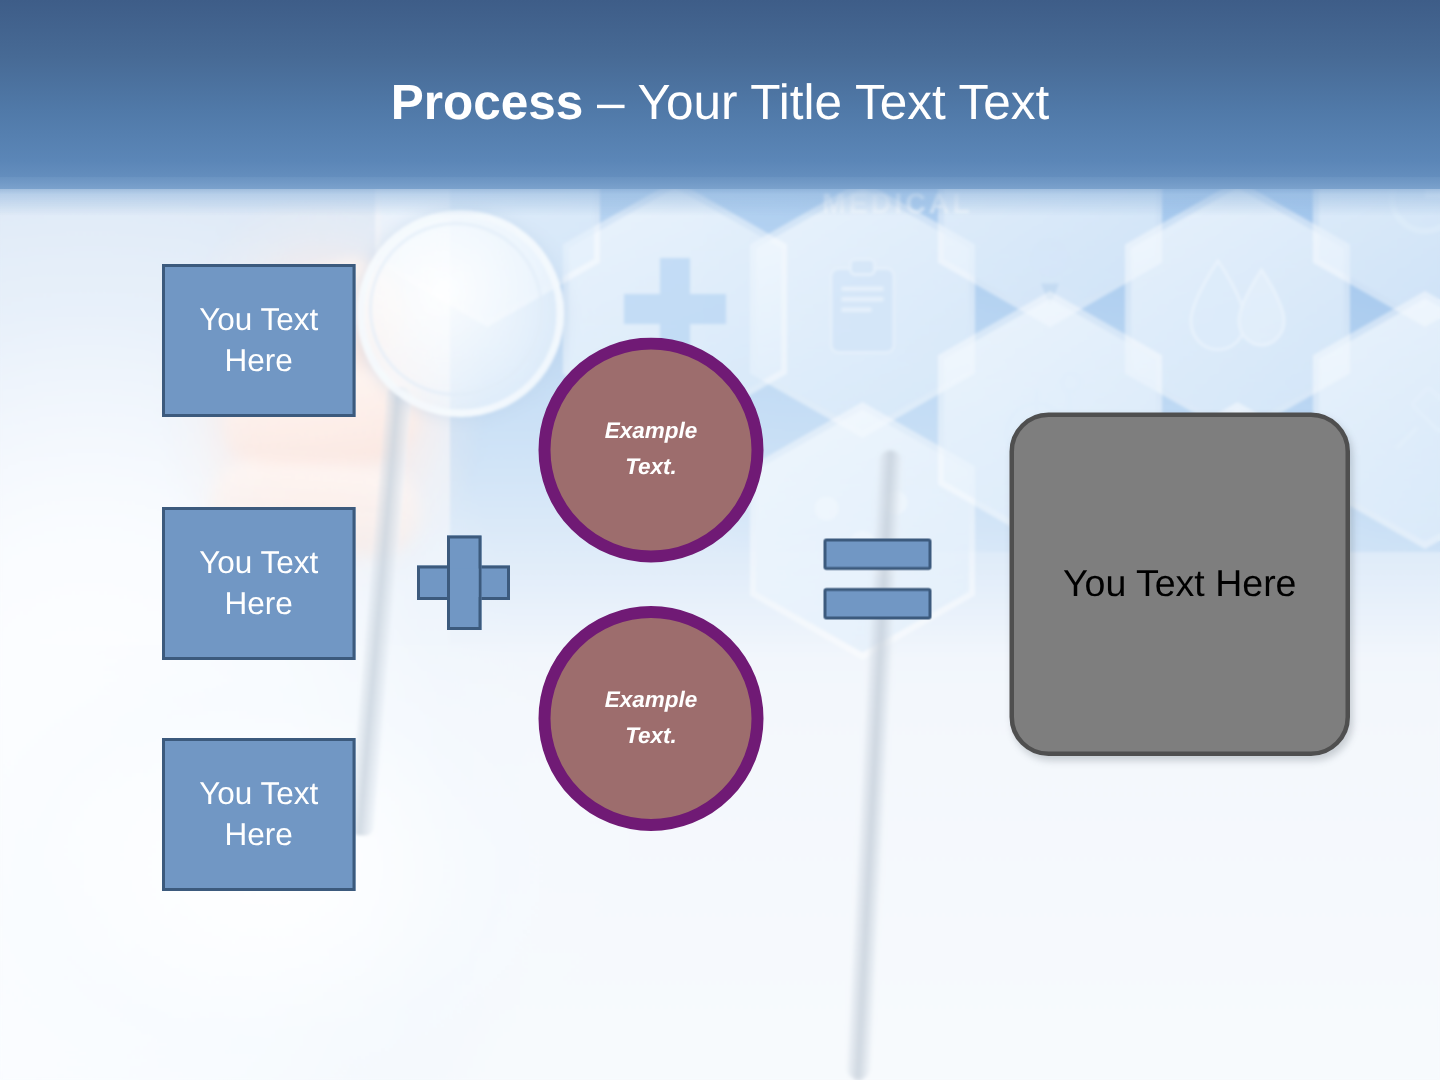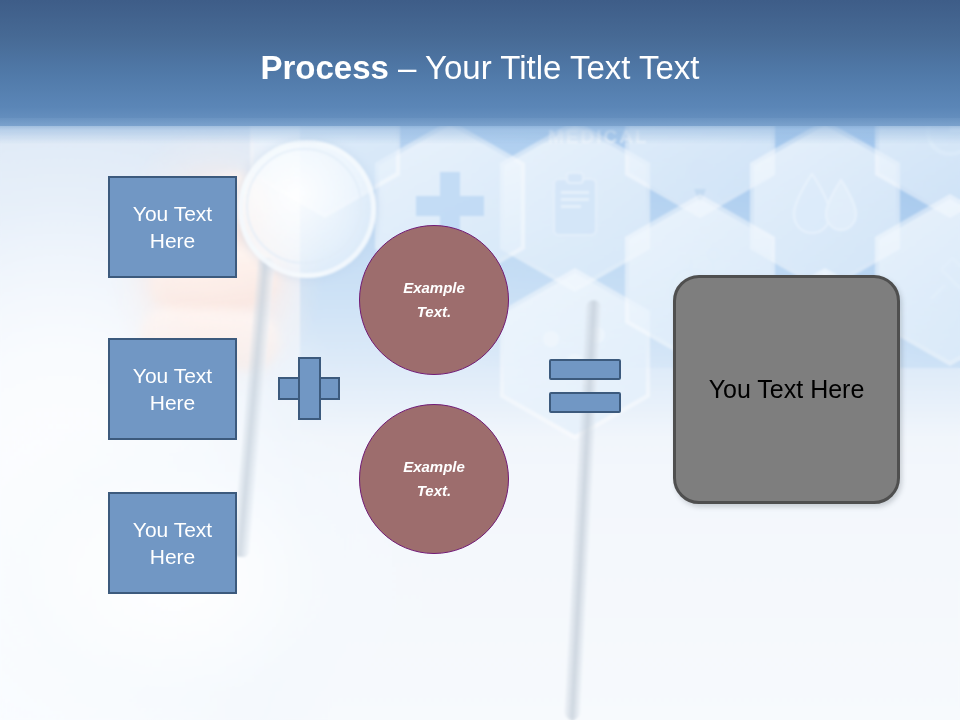--- a/index.html
+++ b/index.html
@@ -251,21 +251,21 @@
   .tb3 { top: 492px; }
 
   .circ {
     position: absolute;
     box-sizing: border-box;
     width: 150px;
     height: 150px;
     left: 359px;
     border-radius: 50%;
     background: #9d6d6d;
-    border: 1px solid #701a75;
+    border: 8px solid #701a75;
     color: #ffffff;
     font-size: 15px;
     line-height: 24px;
     font-weight: bold;
     font-style: italic;
     text-align: center;
     display: flex;
     align-items: center;
     justify-content: center;
   }

